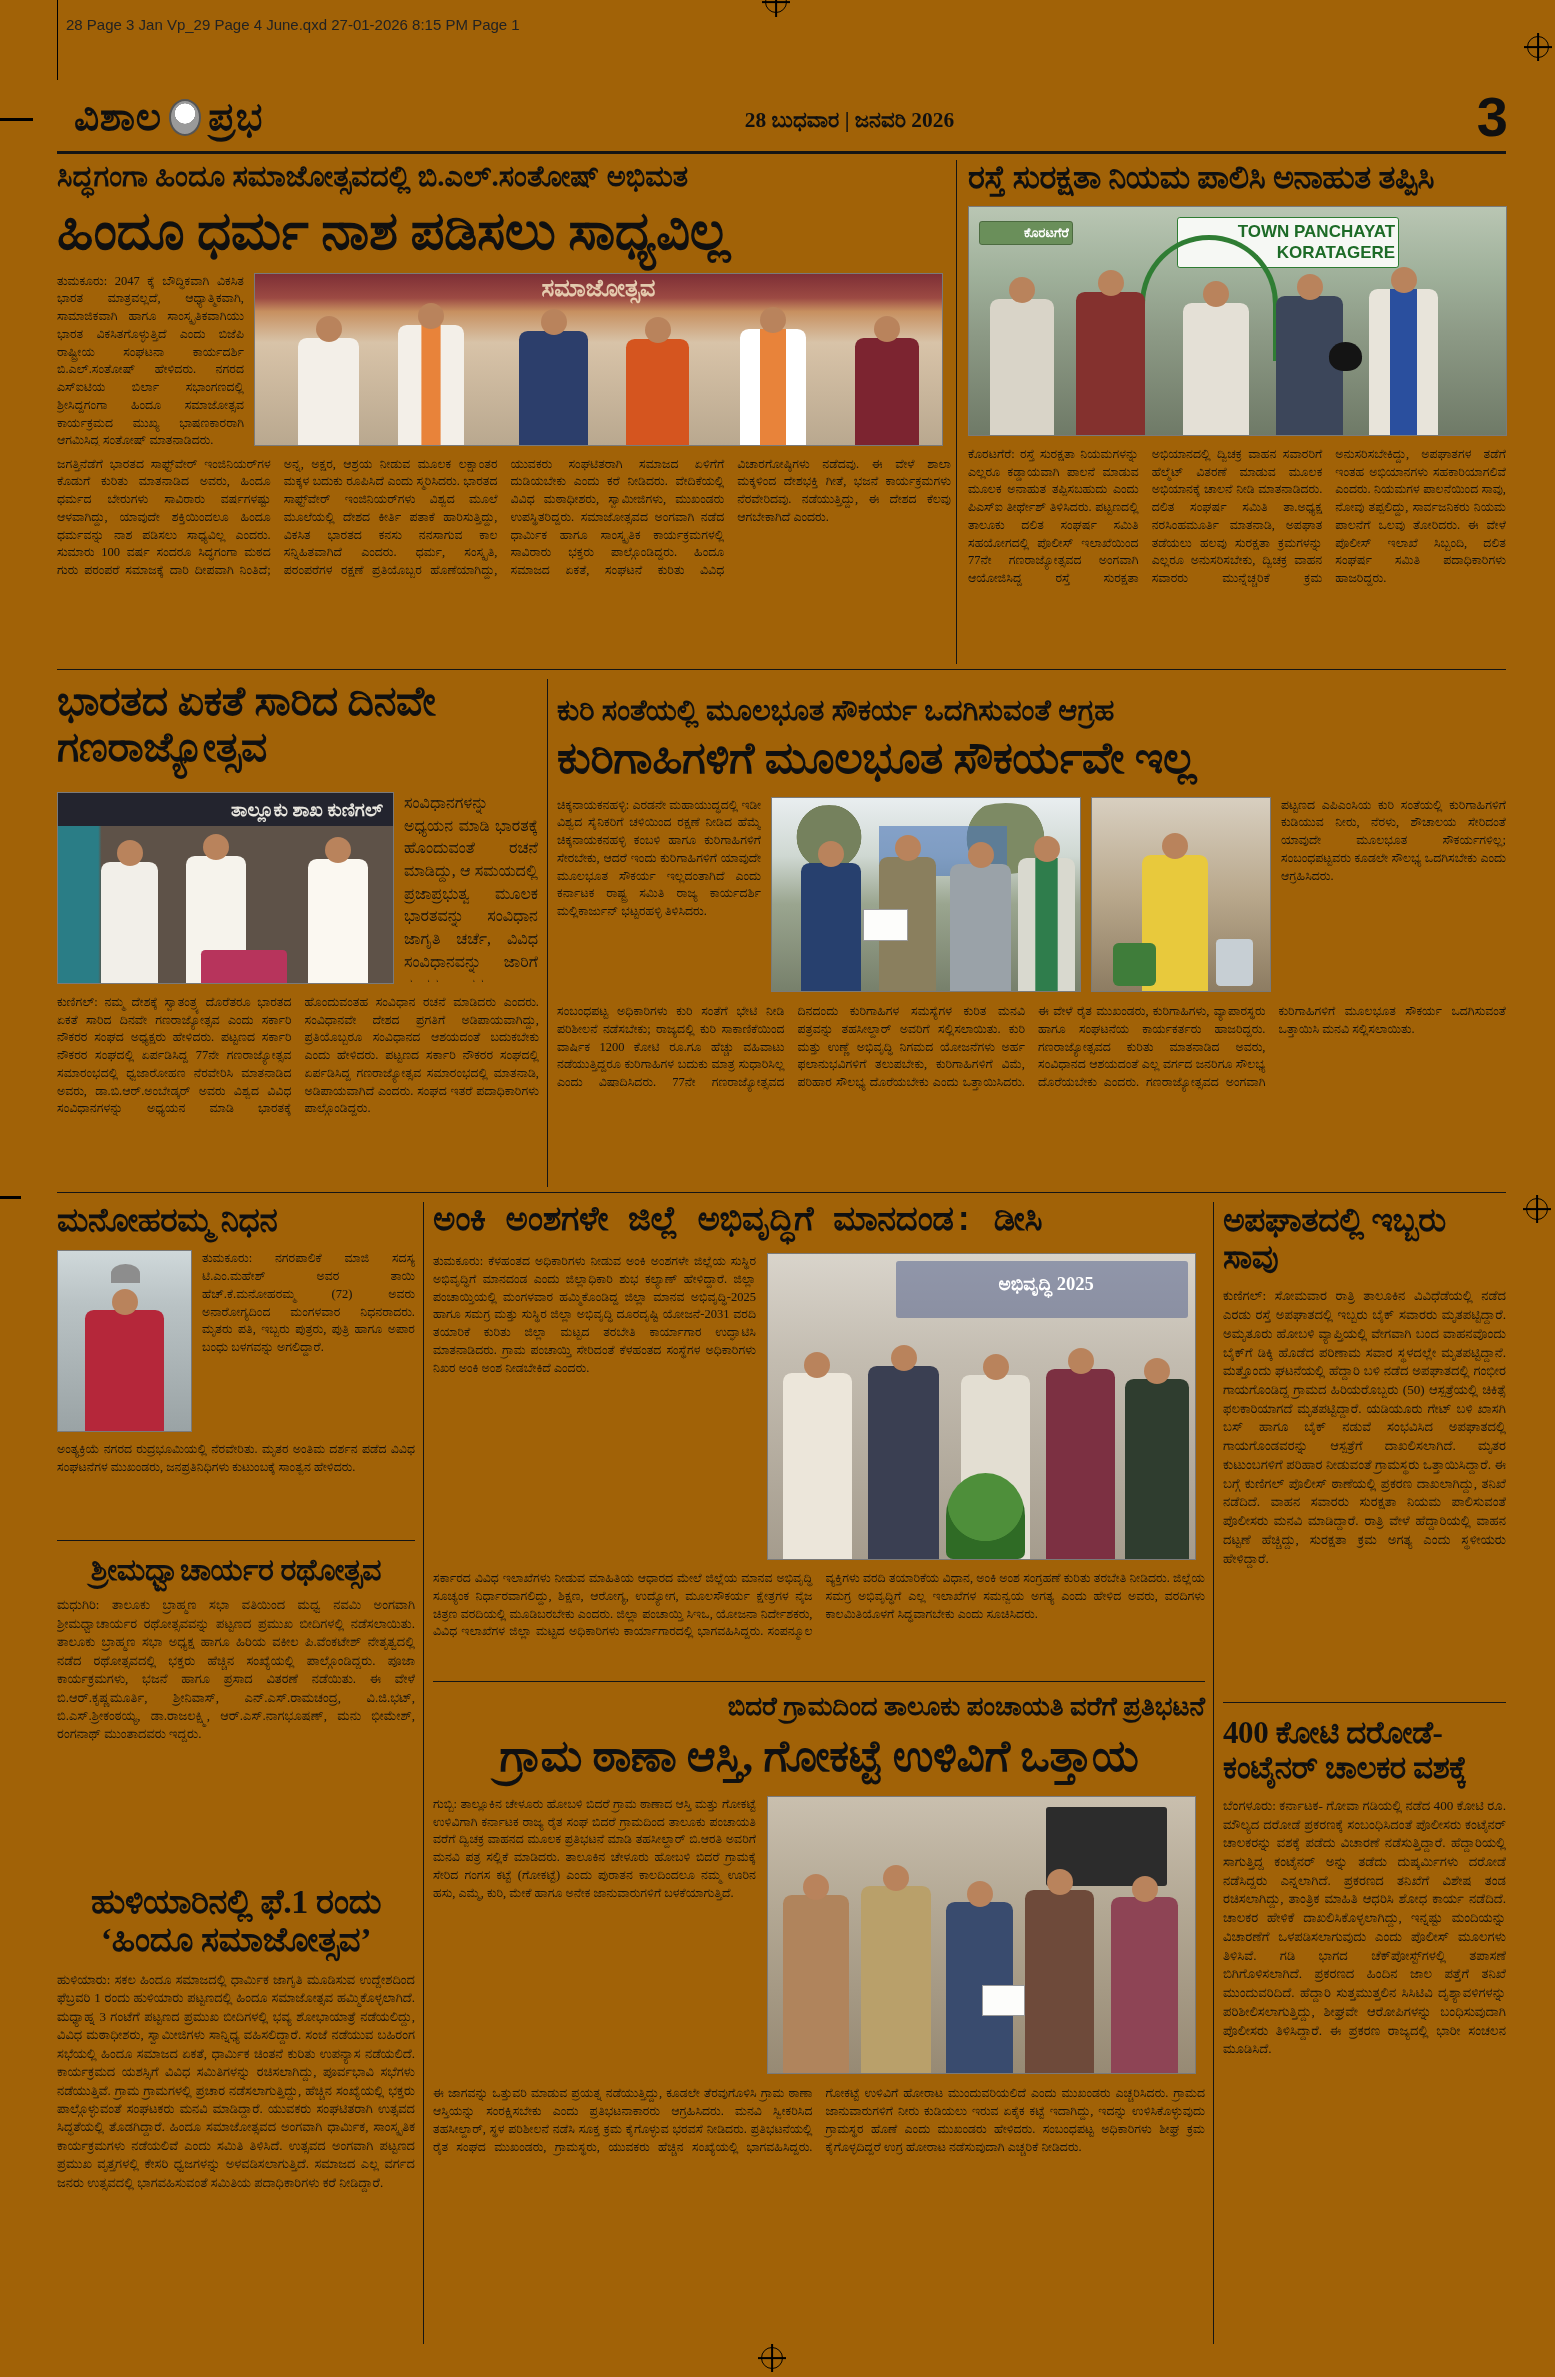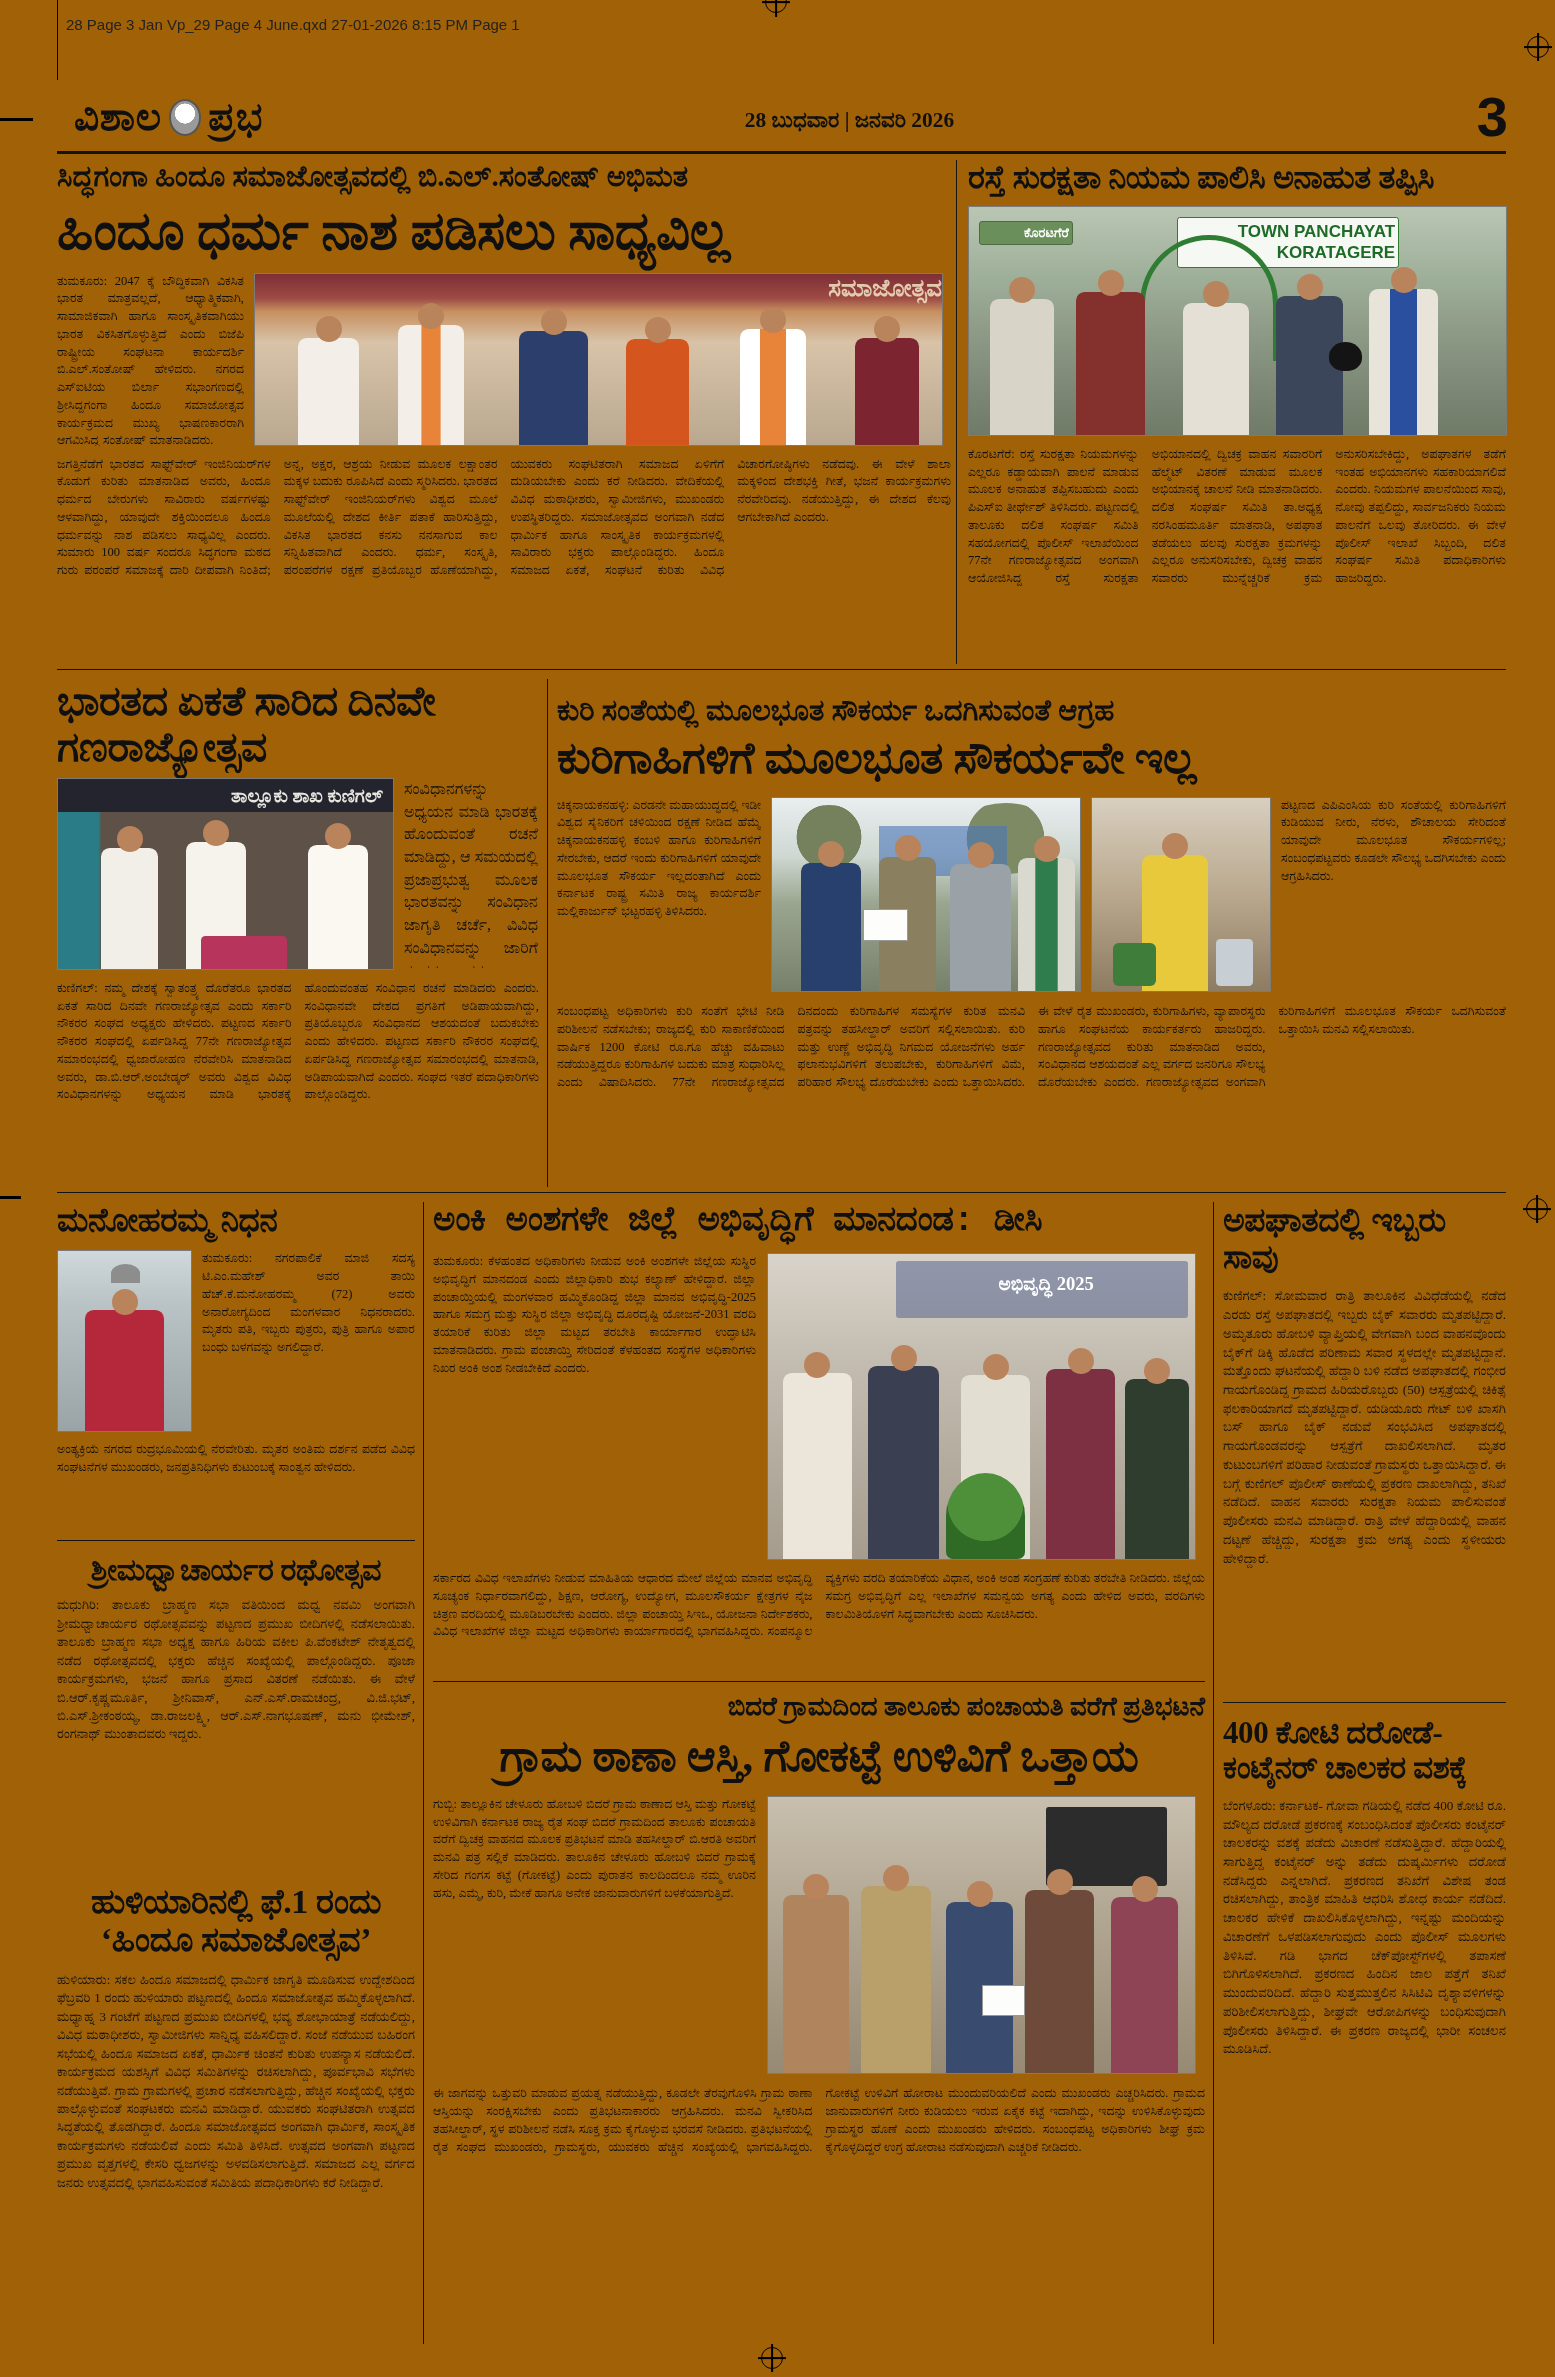--- a/index.html
+++ b/index.html
@@ -58,21 +58,21 @@
   <div class="abs" style="left:628px;top:108px;width:443px;text-align:center;font-size:21.4px;font-weight:bold;">28 ಬುಧವಾರ | ಜನವರಿ 2026</div>
   <div class="abs sans" style="right:47px;top:84px;font-size:56px;font-weight:bold;">3</div>
   <div class="abs rule-h" style="left:57px;top:151px;width:1449px;height:2.9px;"></div>
 
   <div class="abs" style="left:57px;top:160px;width:894px;height:504px;">
     <div class="kicker" style="font-size:29px;">ಸಿದ್ಧಗಂಗಾ ಹಿಂದೂ ಸಮಾಜೋತ್ಸವದಲ್ಲಿ ಬಿ.ಎಲ್.ಸಂತೋಷ್ ಅಭಿಮತ</div>
     <div class="headline" style="font-size:53px;margin-top:8.6px;">ಹಿಂದೂ ಧರ್ಮ ನಾಶ ಪಡಿಸಲು ಸಾಧ್ಯವಿಲ್ಲ</div>
     <div style="display:flex;gap:10px;margin-top:11.4px;">
       <div class="body-text" style="width:187px;height:173px;">ತುಮಕೂರು: 2047 ಕ್ಕೆ ಬೌದ್ಧಿಕವಾಗಿ ವಿಕಸಿತ ಭಾರತ ಮಾತ್ರವಲ್ಲದೆ, ಆಧ್ಯಾತ್ಮಿಕವಾಗಿ, ಸಾಮಾಜಿಕವಾಗಿ ಹಾಗೂ ಸಾಂಸ್ಕೃತಿಕವಾಗಿಯು ಭಾರತ ವಿಕಸಿತಗೊಳ್ಳುತ್ತಿದೆ ಎಂದು ಬಿಜೆಪಿ ರಾಷ್ಟ್ರೀಯ ಸಂಘಟನಾ ಕಾರ್ಯದರ್ಶಿ ಬಿ.ಎಲ್.ಸಂತೋಷ್ ಹೇಳಿದರು. ನಗರದ ಎಸ್ಐಟಿಯ ಬಿರ್ಲಾ ಸಭಾಂಗಣದಲ್ಲಿ ಶ್ರೀಸಿದ್ದಗಂಗಾ ಹಿಂದೂ ಸಮಾಜೋತ್ಸವ ಕಾರ್ಯಕ್ರಮದ ಮುಖ್ಯ ಭಾಷಣಕಾರರಾಗಿ ಆಗಮಿಸಿದ್ದ ಸಂತೋಷ್ ಮಾತನಾಡಿದರು.</div>
       <div class="photo" style="width:687px;height:171px;background:linear-gradient(180deg,#7e2f36 0%,#9c4a43 14%,#c79060 22%,#d8c3a8 40%,#b9a88f 100%);">
-        <div class="abs" style="left:0;right:0;top:1.4px;text-align:right;color:#f3e3c2;font-weight:bold;font-size:24px;opacity:.85;">ಸಮಾಜೋತ್ಸವ</div>
+        <div class="abs" style="left:0;right:0;top:1.4px;text-align:center;color:#f3e3c2;font-weight:bold;font-size:24px;opacity:.85;">ಸಮಾಜೋತ್ಸವ</div>
         <div class="person" style="left:43px;width:61px;height:107px;background:#f3efe8;"></div>
         <div class="person" style="left:143px;width:66px;height:120px;background:linear-gradient(90deg,#f3efe8 35%,#e8833a 36% 64%,#f3efe8 65%);"></div>
         <div class="person" style="left:264px;width:69px;height:114px;background:#2c3e6b;"></div>
         <div class="person" style="left:371px;width:63px;height:106px;background:#d5551f;"></div>
         <div class="person" style="left:485px;width:66px;height:116px;background:linear-gradient(90deg,#fff 30%,#e8833a 31% 69%,#fff 70%);"></div>
         <div class="person" style="left:600px;width:64px;height:107px;background:#7c2430;"></div>
       </div>
     </div>
     <div class="body-text cols-4" style="margin-top:10px;height:188px;">ಜಗತ್ತಿನೆಡೆಗೆ ಭಾರತದ ಸಾಫ್ಟ್‌ವೇರ್ ಇಂಜಿನಿಯರ್‌ಗಳ ಕೊಡುಗೆ ಕುರಿತು ಮಾತನಾಡಿದ ಅವರು, ಹಿಂದೂ ಧರ್ಮದ ಬೇರುಗಳು ಸಾವಿರಾರು ವರ್ಷಗಳಷ್ಟು ಆಳವಾಗಿದ್ದು, ಯಾವುದೇ ಶಕ್ತಿಯಿಂದಲೂ ಹಿಂದೂ ಧರ್ಮವನ್ನು ನಾಶ ಪಡಿಸಲು ಸಾಧ್ಯವಿಲ್ಲ ಎಂದರು. ಸುಮಾರು 100 ವರ್ಷ ಸಂದರೂ ಸಿದ್ಧಗಂಗಾ ಮಠದ ಗುರು ಪರಂಪರೆ ಸಮಾಜಕ್ಕೆ ದಾರಿ ದೀಪವಾಗಿ ನಿಂತಿದೆ; ಅನ್ನ, ಅಕ್ಷರ, ಆಶ್ರಯ ನೀಡುವ ಮೂಲಕ ಲಕ್ಷಾಂತರ ಮಕ್ಕಳ ಬದುಕು ರೂಪಿಸಿದೆ ಎಂದು ಸ್ಮರಿಸಿದರು. ಭಾರತದ ಸಾಫ್ಟ್‌ವೇರ್ ಇಂಜಿನಿಯರ್‌ಗಳು ವಿಶ್ವದ ಮೂಲೆ ಮೂಲೆಯಲ್ಲಿ ದೇಶದ ಕೀರ್ತಿ ಪತಾಕೆ ಹಾರಿಸುತ್ತಿದ್ದು, ವಿಕಸಿತ ಭಾರತದ ಕನಸು ನನಸಾಗುವ ಕಾಲ ಸನ್ನಿಹಿತವಾಗಿದೆ ಎಂದರು. ಧರ್ಮ, ಸಂಸ್ಕೃತಿ, ಪರಂಪರೆಗಳ ರಕ್ಷಣೆ ಪ್ರತಿಯೊಬ್ಬರ ಹೊಣೆಯಾಗಿದ್ದು, ಯುವಕರು ಸಂಘಟಿತರಾಗಿ ಸಮಾಜದ ಏಳಿಗೆಗೆ ದುಡಿಯಬೇಕು ಎಂದು ಕರೆ ನೀಡಿದರು. ವೇದಿಕೆಯಲ್ಲಿ ವಿವಿಧ ಮಠಾಧೀಶರು, ಸ್ವಾಮೀಜಿಗಳು, ಮುಖಂಡರು ಉಪಸ್ಥಿತರಿದ್ದರು. ಸಮಾಜೋತ್ಸವದ ಅಂಗವಾಗಿ ನಡೆದ ಧಾರ್ಮಿಕ ಹಾಗೂ ಸಾಂಸ್ಕೃತಿಕ ಕಾರ್ಯಕ್ರಮಗಳಲ್ಲಿ ಸಾವಿರಾರು ಭಕ್ತರು ಪಾಲ್ಗೊಂಡಿದ್ದರು. ಹಿಂದೂ ಸಮಾಜದ ಏಕತೆ, ಸಂಘಟನೆ ಕುರಿತು ವಿವಿಧ ವಿಚಾರಗೋಷ್ಠಿಗಳು ನಡೆದವು. ಈ ವೇಳೆ ಶಾಲಾ ಮಕ್ಕಳಿಂದ ದೇಶಭಕ್ತಿ ಗೀತೆ, ಭಜನೆ ಕಾರ್ಯಕ್ರಮಗಳು ನೆರವೇರಿದವು. ನಡೆಯುತ್ತಿದ್ದು, ಈ ದೇಶದ ಕೆಲವು ಆಗಬೇಕಾಗಿದೆ ಎಂದರು.</div>
   </div>
@@ -95,21 +95,21 @@
       <div class="person" style="left:400px;width:69px;height:146px;background:linear-gradient(90deg,#e8e4da 30%,#2a4f9e 31% 69%,#e8e4da 70%);"></div>
       <div class="abs" style="left:360px;bottom:64px;width:33px;height:28.5px;border-radius:50% 50% 45% 45%;background:#141414;"></div>
     </div>
     <div class="body-text cols-3" style="margin-top:10px;height:236px;">ಕೊರಟಗೆರೆ: ರಸ್ತೆ ಸುರಕ್ಷತಾ ನಿಯಮಗಳನ್ನು ಎಲ್ಲರೂ ಕಡ್ಡಾಯವಾಗಿ ಪಾಲನೆ ಮಾಡುವ ಮೂಲಕ ಅನಾಹುತ ತಪ್ಪಿಸಬಹುದು ಎಂದು ಪಿಎಸ್ಐ ತೀರ್ಥೇಶ್ ತಿಳಿಸಿದರು. ಪಟ್ಟಣದಲ್ಲಿ ತಾಲೂಕು ದಲಿತ ಸಂಘರ್ಷ ಸಮಿತಿ ಸಹಯೋಗದಲ್ಲಿ ಪೊಲೀಸ್ ಇಲಾಖೆಯಿಂದ 77ನೇ ಗಣರಾಜ್ಯೋತ್ಸವದ ಅಂಗವಾಗಿ ಆಯೋಜಿಸಿದ್ದ ರಸ್ತೆ ಸುರಕ್ಷತಾ ಅಭಿಯಾನದಲ್ಲಿ ದ್ವಿಚಕ್ರ ವಾಹನ ಸವಾರರಿಗೆ ಹೆಲ್ಮೆಟ್ ವಿತರಣೆ ಮಾಡುವ ಮೂಲಕ ಅಭಿಯಾನಕ್ಕೆ ಚಾಲನೆ ನೀಡಿ ಮಾತನಾಡಿದರು. ದಲಿತ ಸಂಘರ್ಷ ಸಮಿತಿ ತಾ.ಅಧ್ಯಕ್ಷ ನರಸಿಂಹಮೂರ್ತಿ ಮಾತನಾಡಿ, ಅಪಘಾತ ತಡೆಯಲು ಹಲವು ಸುರಕ್ಷತಾ ಕ್ರಮಗಳನ್ನು ಎಲ್ಲರೂ ಅನುಸರಿಸಬೇಕು, ದ್ವಿಚಕ್ರ ವಾಹನ ಸವಾರರು ಮುನ್ನೆಚ್ಚರಿಕೆ ಕ್ರಮ ಅನುಸರಿಸಬೇಕಿದ್ದು, ಅಪಘಾತಗಳ ತಡೆಗೆ ಇಂತಹ ಅಭಿಯಾನಗಳು ಸಹಕಾರಿಯಾಗಲಿವೆ ಎಂದರು. ನಿಯಮಗಳ ಪಾಲನೆಯಿಂದ ಸಾವು, ನೋವು ತಪ್ಪಲಿದ್ದು, ಸಾರ್ವಜನಿಕರು ನಿಯಮ ಪಾಲನೆಗೆ ಒಲವು ತೋರಿದರು. ಈ ವೇಳೆ ಪೊಲೀಸ್ ಇಲಾಖೆ ಸಿಬ್ಬಂದಿ, ದಲಿತ ಸಂಘರ್ಷ ಸಮಿತಿ ಪದಾಧಿಕಾರಿಗಳು ಹಾಜರಿದ್ದರು.</div>
   </div>
 
   <div class="abs rule-h thin" style="left:57px;top:669px;width:1449px;"></div>
 
   <div class="abs" style="left:57px;top:679px;width:482px;height:505px;">
     <div class="headline" style="font-size:41px;">ಭಾರತದ ಏಕತೆ ಸಾರಿದ ದಿನವೇ ಗಣರಾಜ್ಯೋತ್ಸವ</div>
-    <div style="display:flex;gap:10px;margin-top:7px;">
+    <div style="display:flex;gap:10px;margin-top:21px;">
       <div class="photo" style="width:335px;height:190px;background:linear-gradient(90deg,#2a7d86 0 12%,#5e5248 13% 100%);">
         <div class="photo-band" style="background:#23242e;">ತಾಲ್ಲೂಕು ಶಾಖ ಕುಣಿಗಲ್</div>
         <div class="person" style="left:43px;width:57px;height:121px;background:#f2efe9;"></div>
         <div class="person" style="left:128px;width:60px;height:127px;background:#f6f3ec;"></div>
         <div class="person" style="left:250px;width:60px;height:124px;background:#fbf8f1;"></div>
         <div class="abs" style="left:143px;bottom:0;width:86px;height:33px;background:#b7345c;border-radius:4.3px 4.3px 0 0;"></div>
       </div>
       <div class="body-text" style="width:134px;height:190px;font-size:16px;">ಸಂವಿಧಾನಗಳನ್ನು ಅಧ್ಯಯನ ಮಾಡಿ ಭಾರತಕ್ಕೆ ಹೊಂದುವಂತೆ ರಚನೆ ಮಾಡಿದ್ದು, ಆ ಸಮಯದಲ್ಲಿ ಪ್ರಜಾಪ್ರಭುತ್ವ ಮೂಲಕ ಭಾರತವನ್ನು ಸಂವಿಧಾನ ಜಾಗೃತಿ ಚರ್ಚೆ, ವಿವಿಧ ಸಂವಿಧಾನವನ್ನು ಜಾರಿಗೆ ತಂದರು ಎಂದರು.</div>
     </div>
     <div class="body-text cols-2" style="margin-top:10px;height:214px;">ಕುಣಿಗಲ್: ನಮ್ಮ ದೇಶಕ್ಕೆ ಸ್ವಾತಂತ್ರ್ಯ ದೊರೆತರೂ ಭಾರತದ ಏಕತೆ ಸಾರಿದ ದಿನವೇ ಗಣರಾಜ್ಯೋತ್ಸವ ಎಂದು ಸರ್ಕಾರಿ ನೌಕರರ ಸಂಘದ ಅಧ್ಯಕ್ಷರು ಹೇಳಿದರು. ಪಟ್ಟಣದ ಸರ್ಕಾರಿ ನೌಕರರ ಸಂಘದಲ್ಲಿ ಏರ್ಪಡಿಸಿದ್ದ 77ನೇ ಗಣರಾಜ್ಯೋತ್ಸವ ಸಮಾರಂಭದಲ್ಲಿ ಧ್ವಜಾರೋಹಣ ನೆರವೇರಿಸಿ ಮಾತನಾಡಿದ ಅವರು, ಡಾ.ಬಿ.ಆರ್.ಅಂಬೇಡ್ಕರ್ ಅವರು ವಿಶ್ವದ ವಿವಿಧ ಸಂವಿಧಾನಗಳನ್ನು ಅಧ್ಯಯನ ಮಾಡಿ ಭಾರತಕ್ಕೆ ಹೊಂದುವಂತಹ ಸಂವಿಧಾನ ರಚನೆ ಮಾಡಿದರು ಎಂದರು. ಸಂವಿಧಾನವೇ ದೇಶದ ಪ್ರಗತಿಗೆ ಅಡಿಪಾಯವಾಗಿದ್ದು, ಪ್ರತಿಯೊಬ್ಬರೂ ಸಂವಿಧಾನದ ಆಶಯದಂತೆ ಬದುಕಬೇಕು ಎಂದು ಹೇಳಿದರು. ಪಟ್ಟಣದ ಸರ್ಕಾರಿ ನೌಕರರ ಸಂಘದಲ್ಲಿ ಏರ್ಪಡಿಸಿದ್ದ ಗಣರಾಜ್ಯೋತ್ಸವ ಸಮಾರಂಭದಲ್ಲಿ ಮಾತನಾಡಿ, ಅಡಿಪಾಯವಾಗಿದೆ ಎಂದರು. ಸಂಘದ ಇತರೆ ಪದಾಧಿಕಾರಿಗಳು ಪಾಲ್ಗೊಂಡಿದ್ದರು.</div>

